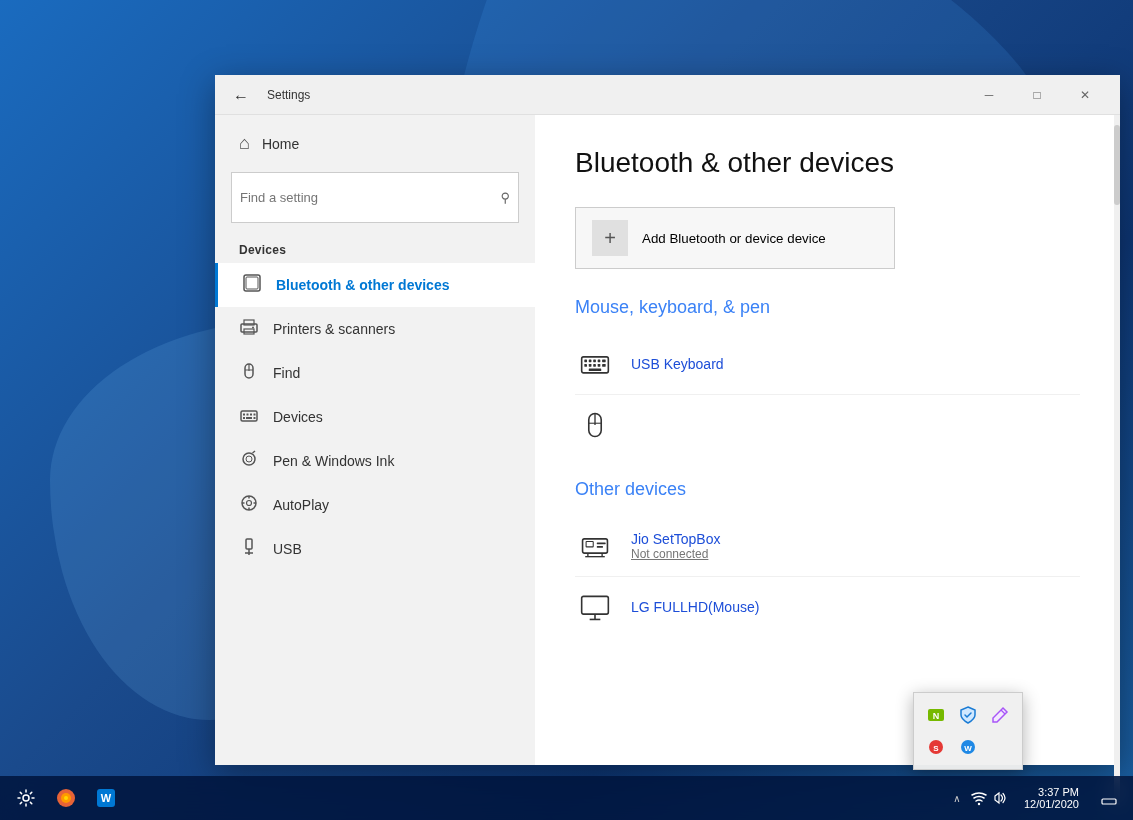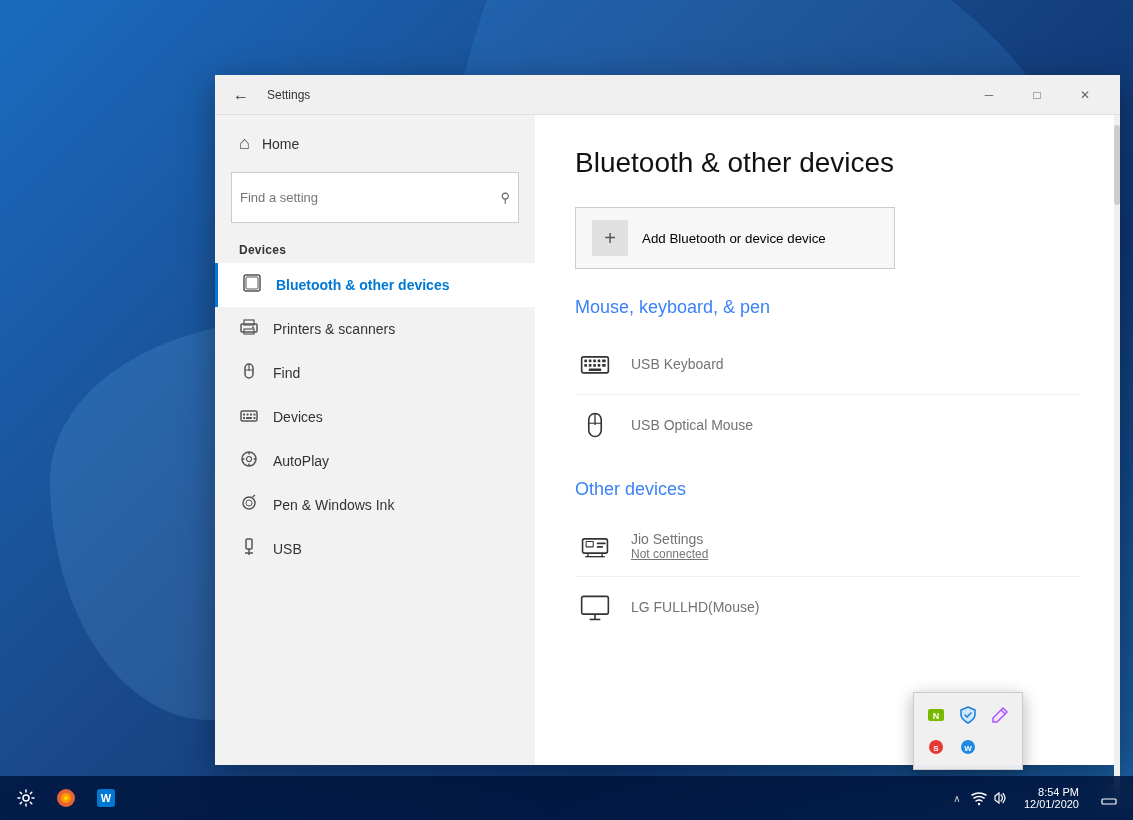--- a/index.html
+++ b/index.html
@@ -222,21 +222,21 @@
     .device-item:last-child { border-bottom: none; }
     .device-icon {
       width: 40px; height: 40px;
       display: flex; align-items: center; justify-content: center;
       flex-shrink: 0;
     }
     .device-icon svg { width: 32px; height: 32px; }
     .device-info { flex: 1; }
     .device-name {
       font-size: 14px;
-      color: #737373;
+      color: #1d4ed8;
     }
     .device-status {
       font-size: 12px;
       color: #767676;
       text-decoration: underline;
     }
 
     .devices-section { margin-bottom: 24px; }
 
     
@@ -430,40 +430,40 @@
             <rect x="7" y="12" width="6" height="2" rx="0.3" fill="#555"></rect>
             <rect x="14.5" y="12" width="2" height="2" rx="0.3" fill="#555"></rect>
           </svg>
         </span>
         <span class="nav-label">Devices</span>
       </div>
 
       <div class="nav-item">
         <span class="nav-icon">
           <svg width="20" height="20" viewBox="0 0 20 20" fill="none">
+            <ellipse cx="10" cy="10" rx="6" ry="6" stroke="#555" stroke-width="1.5" fill="none"></ellipse>
+            <ellipse cx="10" cy="10" rx="3" ry="3" stroke="#555" stroke-width="1" fill="none"></ellipse>
+            <line x1="13.5" y1="4" x2="16" y2="2" stroke="#555" stroke-width="1.5"></line>
+          </svg>
+        </span>
+        <span class="nav-label">Pen &amp; Windows Ink</span>
+      </div>
+
+      <div class="nav-item">
+        <span class="nav-icon">
+          <svg width="20" height="20" viewBox="0 0 20 20" fill="none">
             <circle cx="10" cy="10" r="7" stroke="#555" stroke-width="1.5" fill="none"></circle>
             <circle cx="10" cy="10" r="2.5" stroke="#555" stroke-width="1.2" fill="none"></circle>
             <line x1="10" y1="3" x2="10" y2="5.5" stroke="#555" stroke-width="1.5"></line>
             <line x1="10" y1="14.5" x2="10" y2="17" stroke="#555" stroke-width="1.5"></line>
             <line x1="3" y1="10" x2="5.5" y2="10" stroke="#555" stroke-width="1.5"></line>
             <line x1="14.5" y1="10" x2="17" y2="10" stroke="#555" stroke-width="1.5"></line>
           </svg>
         </span>
         <span class="nav-label">AutoPlay</span>
-      </div>
-
-      <div class="nav-item">
-        <span class="nav-icon">
-          <svg width="20" height="20" viewBox="0 0 20 20" fill="none">
-            <ellipse cx="10" cy="10" rx="6" ry="6" stroke="#555" stroke-width="1.5" fill="none"></ellipse>
-            <ellipse cx="10" cy="10" rx="3" ry="3" stroke="#555" stroke-width="1" fill="none"></ellipse>
-            <line x1="13.5" y1="4" x2="16" y2="2" stroke="#555" stroke-width="1.5"></line>
-          </svg>
-        </span>
-        <span class="nav-label">Pen &amp; Windows Ink</span>
       </div>
 
       <div class="nav-item">
         <span class="nav-icon">
           <svg width="20" height="20" viewBox="0 0 20 20" fill="none">
             <rect x="7" y="2" width="6" height="10" rx="1" stroke="#555" stroke-width="1.5" fill="none"></rect>
             <line x1="10" y1="12" x2="10" y2="18" stroke="#555" stroke-width="1.5"></line>
             <line x1="6" y1="16" x2="14" y2="16" stroke="#555" stroke-width="1.5"></line>
           </svg>
         </span>
@@ -505,44 +505,41 @@
         </div>
 
         <div class="device-item">
           <div class="device-icon">
             <svg width="36" height="36" viewBox="0 0 36 36" fill="none">
               <rect x="11" y="5" width="14" height="26" rx="7" stroke="#333" stroke-width="1.8" fill="none"></rect>
               <line x1="18" y1="5" x2="18" y2="18" stroke="#333" stroke-width="1.5"></line>
               <line x1="11" y1="16" x2="25" y2="16" stroke="#333" stroke-width="1.2"></line>
             </svg>
           </div>
-          <div class="device-info">
-            <div class="device-name">USB Optical Mouse</div>
-          </div>
         </div>
       </div>
 
 
       <div class="devices-section">
         <h2 class="section-header">Other devices</h2>
 
         <div class="device-item">
           <div class="device-icon">
             <svg width="36" height="36" viewBox="0 0 36 36" fill="none">
               <rect x="4" y="10" width="28" height="16" rx="2" stroke="#333" stroke-width="1.8" fill="none"></rect>
               <rect x="8" y="13" width="8" height="6" rx="0.5" stroke="#333" stroke-width="1.2" fill="none"></rect>
               <rect x="20" y="14" width="10" height="2" rx="0.5" fill="#333"></rect>
               <rect x="20" y="18" width="7" height="2" rx="0.5" fill="#333"></rect>
               <line x1="10" y1="26" x2="10" y2="30" stroke="#333" stroke-width="1.5"></line>
               <line x1="26" y1="26" x2="26" y2="30" stroke="#333" stroke-width="1.5"></line>
               <line x1="7" y1="30" x2="29" y2="30" stroke="#333" stroke-width="1.5"></line>
             </svg>
           </div>
           <div class="device-info">
-            <div class="device-name">Jio Settings</div>
+            <div class="device-name">Jio SetTopBox</div>
             <div class="device-status">Not connected</div>
           </div>
         </div>
 
         <div class="device-item">
           <div class="device-icon">
             <svg width="36" height="36" viewBox="0 0 36 36" fill="none">
               <rect x="3" y="6" width="30" height="20" rx="2" stroke="#333" stroke-width="1.8" fill="none"></rect>
               <line x1="18" y1="26" x2="18" y2="32" stroke="#333" stroke-width="1.8"></line>
               <line x1="12" y1="32" x2="24" y2="32" stroke="#333" stroke-width="1.8"></line>
@@ -630,21 +627,21 @@
       </span>
       <span class="tray-icon">
         <svg width="16" height="16" viewBox="0 0 16 16" fill="none">
           <polygon points="2,6 6,3 6,13 2,10" stroke="white" stroke-width="1.2" fill="none"></polygon>
           <path d="M8 5 Q11 8 8 11" stroke="white" stroke-width="1.2" fill="none" stroke-linecap="round"></path>
           <path d="M10 3.5 Q14 8 10 12.5" stroke="white" stroke-width="1.2" fill="none" stroke-linecap="round"></path>
         </svg>
       </span>
     </div>
     <div class="clock">
-      <div>8:54 PM</div>
+      <div>3:37 PM</div>
       <div>12/01/2020</div>
     </div>
     <div class="notification-btn">
       <svg width="16" height="16" viewBox="0 0 16 16" fill="none">
         <rect x="1" y="9" width="14" height="5" rx="1" stroke="white" stroke-width="1.2" fill="none"></rect>
       </svg>
     </div>
   </div>
 </div>
 

